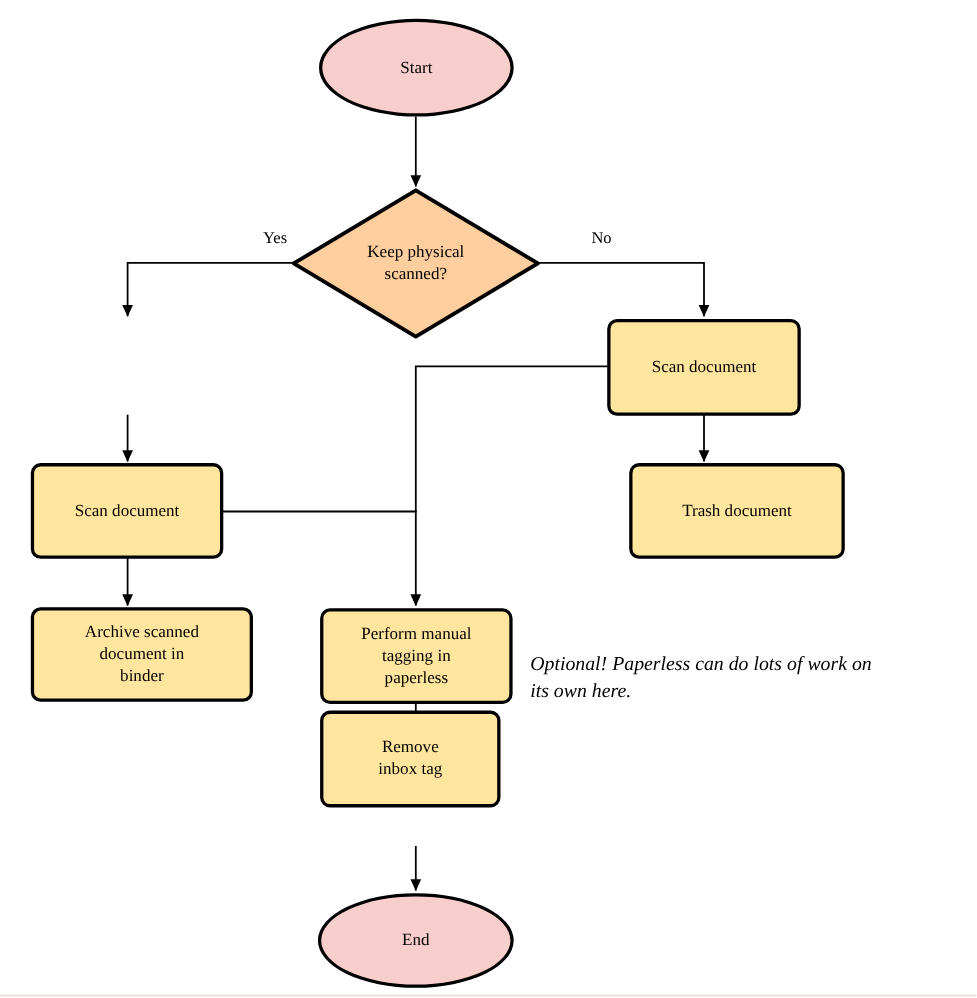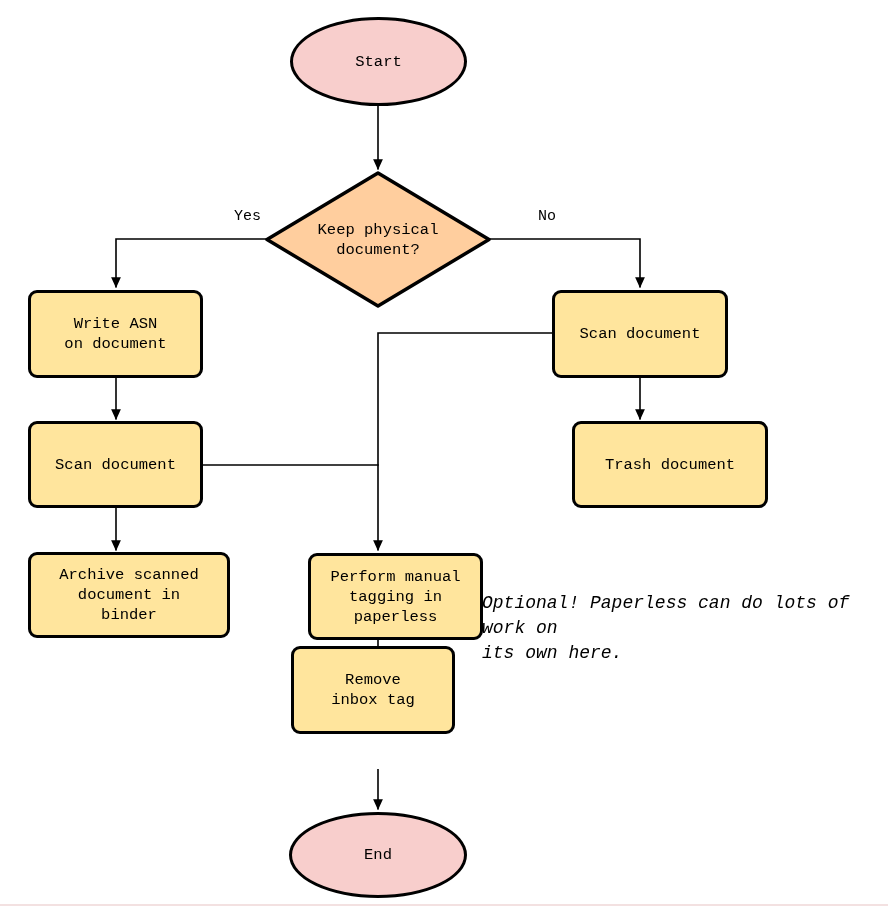--- a/index.html
+++ b/index.html
@@ -8,21 +8,21 @@
     --process-fill:#ffe59d;
     --stroke:#000000;
     --text:#000000;
     --bottom-rule:#f3e1e1;
   }
   html,body{margin:0;padding:0;background:#ffffff;}
   .canvas{
     position:relative;
     width:888px;height:907px;
     background:#ffffff;
-    font-family:Liberation Mono, monospace;
+    font-family:Liberation Serif, serif;
     color:var(--text);
     overflow:hidden;
   }
   .edges{position:absolute;left:0;top:0;width:888px;height:907px;z-index:0;}
   .edges path.conn{fill:none;stroke:var(--stroke);stroke-width:1.6px;}
   .edges polygon.diamond{
     fill:var(--decision-fill);
     stroke:var(--stroke);
     stroke-width:3.5px;
     stroke-linejoin:round;
@@ -66,21 +66,21 @@
     background:var(--bottom-rule);z-index:0;
   }
 
   
   #node-start        {left:290px;top:17px;width:177px;height:89px;}
   #node-write-asn    {left:28px; top:290px;width:175px;height:88px;}
   #node-scan-left    {left:28px; top:421px;width:175px;height:87px;}
   #node-archive      {left:28px; top:552px;width:202px;height:86px;}
   #node-scan-right   {left:552px;top:290px;width:176px;height:88px;}
   #node-trash        {left:572px;top:421px;width:196px;height:87px;}
-  #node-tagging      {left:308px;top:553px;width:175px;height:87px;}
+  #node-tagging      {left:291px;top:553px;width:175px;height:87px;}
   #node-remove-inbox {left:291px;top:646px;width:164px;height:88px;}
   #node-end          {left:289px;top:812px;width:178px;height:86px;}
   #decision-text     {left:293px;top:205px;width:170px;height:70px;}
   #label-yes         {left:191px;top:207px;width:70px;}
   #label-no          {left:486px;top:207px;width:70px;}
   #side-note         {left:482px;top:591px;width:402px;}
 </style>
 </head>
 <body>
 
@@ -103,28 +103,26 @@
     <path class="conn" d="M202 465 L378.8 465"></path>
     <path class="conn" d="M378 639 L378 679.5" marker-end="url(#arrow)"></path>
     <path class="conn" d="M378 769 L378 809.5" marker-end="url(#arrow)"></path>
 
     <polygon class="diamond" points="378,173 489,239.5 378,306 267,239.5"></polygon>
   </svg>
 
   <div class="node terminal" id="node-start">Start</div>
 
   <div class="decision-label" id="decision-text">Keep physical
-document?</div>
+scanned?</div>
 
   <div class="edge-label" id="label-yes">Yes</div>
 
   <div class="edge-label" id="label-no">No</div>
 
-  <div class="node process" id="node-write-asn">Write ASN
-on document</div>
 
   <div class="node process" id="node-scan-left">Scan document</div>
 
   <div class="node process" id="node-archive">Archive scanned
 document in
 binder</div>
 
   <div class="node process" id="node-scan-right">Scan document</div>
 
   <div class="node process" id="node-trash">Trash document</div>

